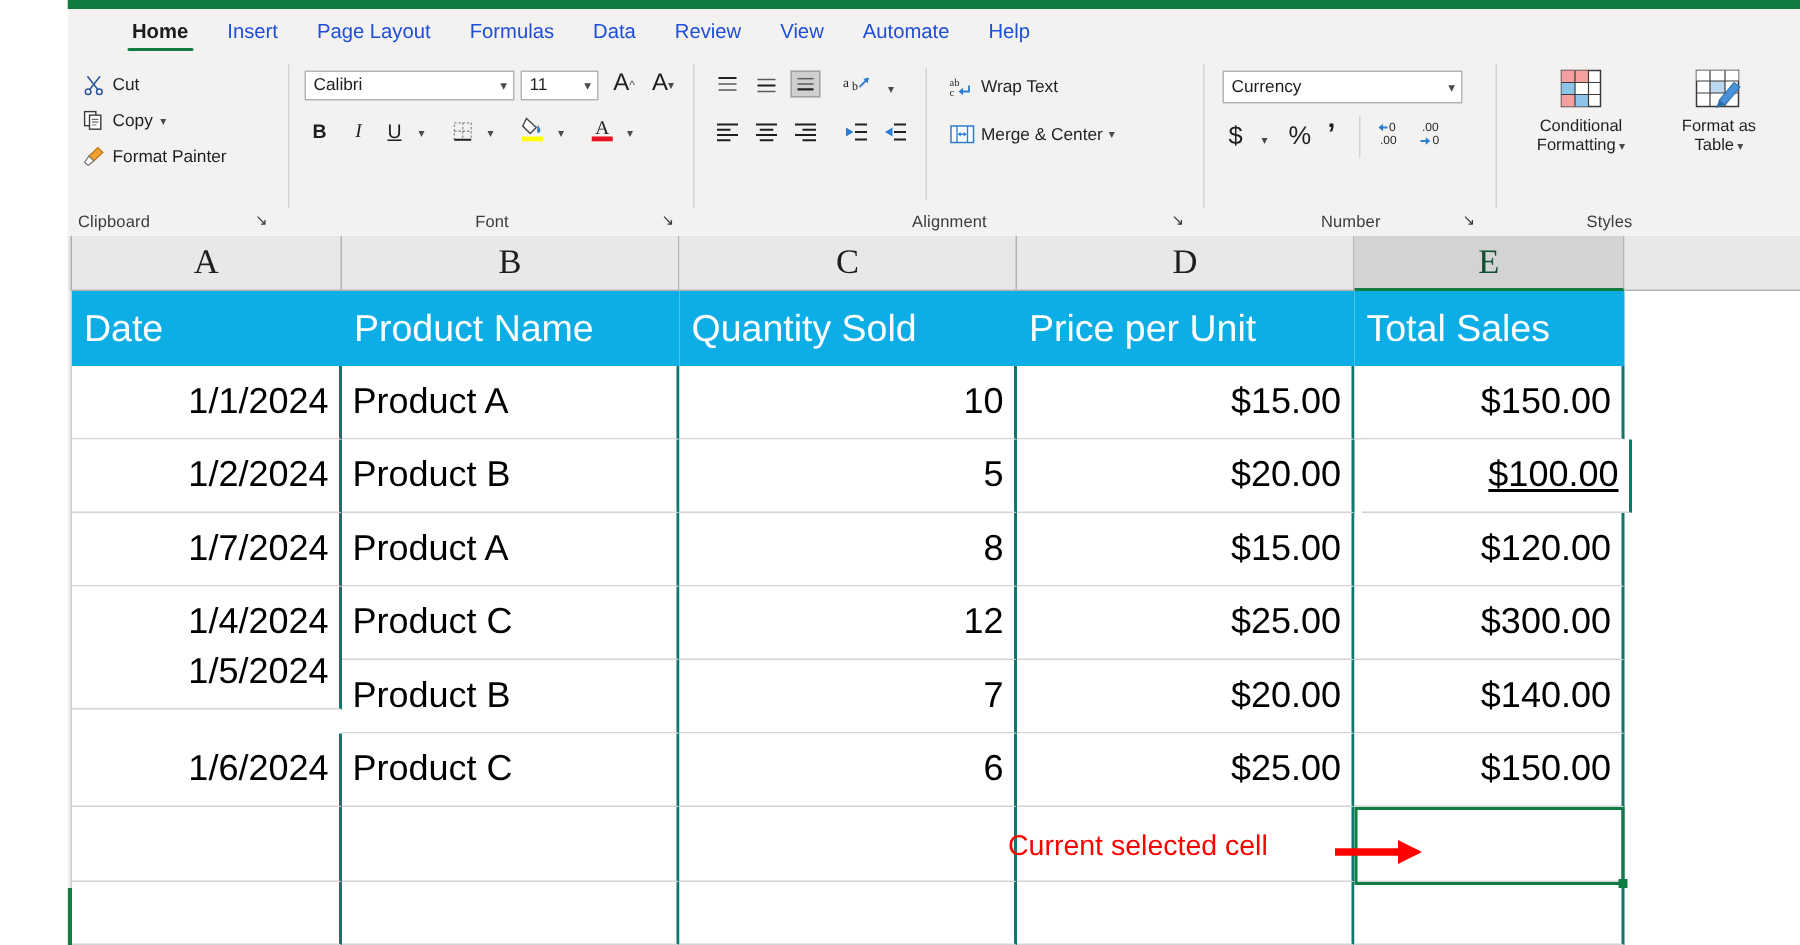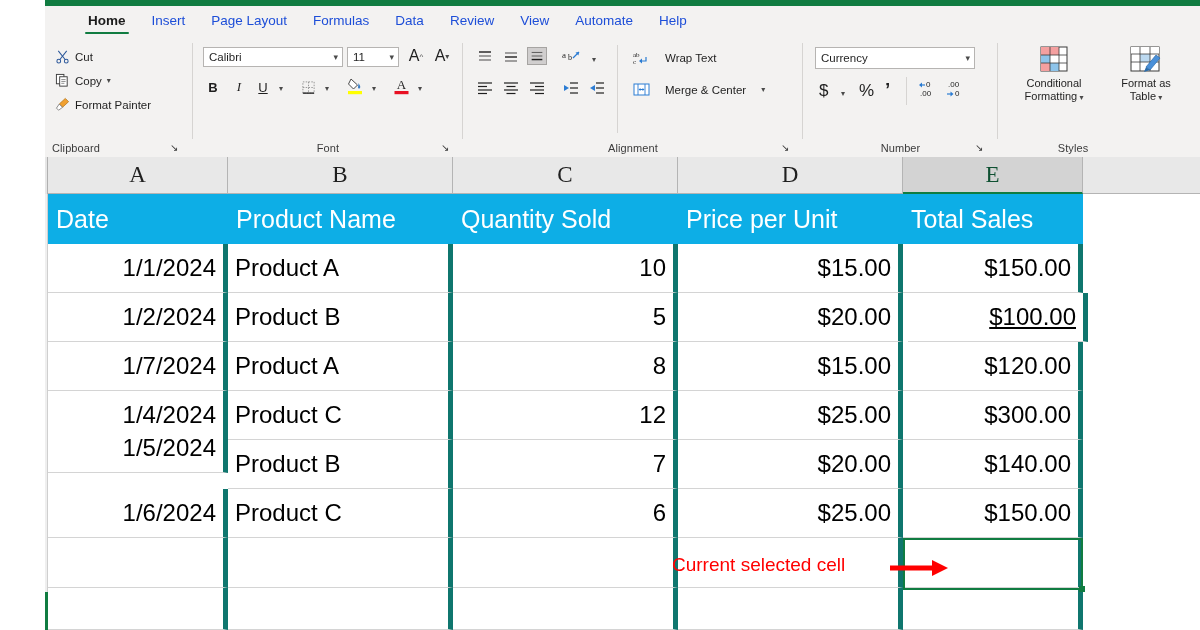--- a/index.html
+++ b/index.html
@@ -48,21 +48,21 @@
     font-size:11.5px; color:#1f1f1f; display:flex; align-items:center;
     padding:0 4px 0 5px; height:20px;
   }
   .combo .caret { margin-left:auto; font-size:9px; color:#4a4a4a; }
   .fbtn { position:absolute; font-size:13px; color:#1f1f1f; display:flex; align-items:center; justify-content:center; height:20px; }
   .caret-sm { font-size:8px; color:#4a4a4a; }
 
   
   .align-ico { position:absolute; width:20px; height:18px; }
   .align-ico.sel { background:#d0cece; border:1px solid #a6a4a2; }
-  .al-row { position:absolute; display:flex; align-items:center; gap:15px; font-size:11.5px; color:#1f1f1f; white-space:nowrap; }
+  .al-row { position:absolute; display:flex; align-items:center; gap:4px; font-size:11.5px; color:#1f1f1f; white-space:nowrap; }
 
   
   .num-btn { position:absolute; font-size:14px; color:#1f1f1f; }
 
   
   .style-item { position:absolute; width:84px; text-align:center; font-size:11px; color:#1f1f1f; line-height:13px; }
 
   
   .sheet { position:absolute; left:45px; top:157px; width:1155px; height:473px; background:#ffffff; overflow:hidden; }
 
@@ -75,21 +75,21 @@
     font-size:23px; color:#1f1f1f; font-family:"Liberation Serif", serif;
   }
   .colhead.selected { background:#d3d3d3; color:#0f5132; border-bottom:2px solid #107c41; }
 
   .rowgutter { position:absolute; left:0; top:37px; width:3px; height:436px; background:#efefef; border-right:1px solid #cfcfcf; }
   .rowgutter-sel { position:absolute; left:0; width:3px; background:#107c41; }
 
   .grid { position:absolute; left:3px; top:37px; }
   .cell {
     position:absolute; display:flex; align-items:center;
-    border-right:5px solid #0f766e; border-bottom:1px solid #d4d4d4;
+    border-right:2px solid #0f766e; border-bottom:1px solid #d4d4d4;
     font-family:"Liberation Sans", sans-serif; overflow:hidden; white-space:nowrap;
   }
   .cell.hdr {
     background:#0DAEE6; color:#ffffff; font-size:25px;
     border-right:none; border-bottom:none; padding-left:8px;
   }
   .cell.body { background:#ffffff; color:#000000; font-size:24px; padding:0 7px; }
   .cell.body.left { justify-content:flex-start; }
   .cell.body.right { justify-content:flex-end; }
 

